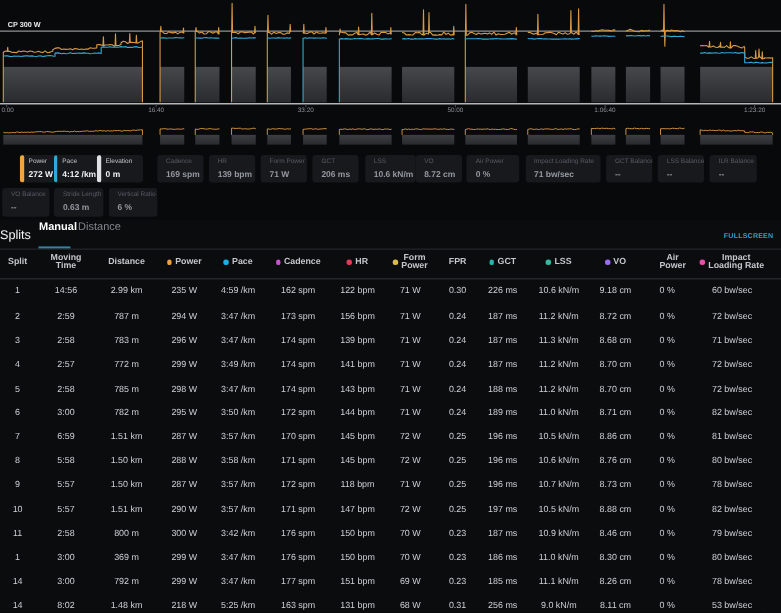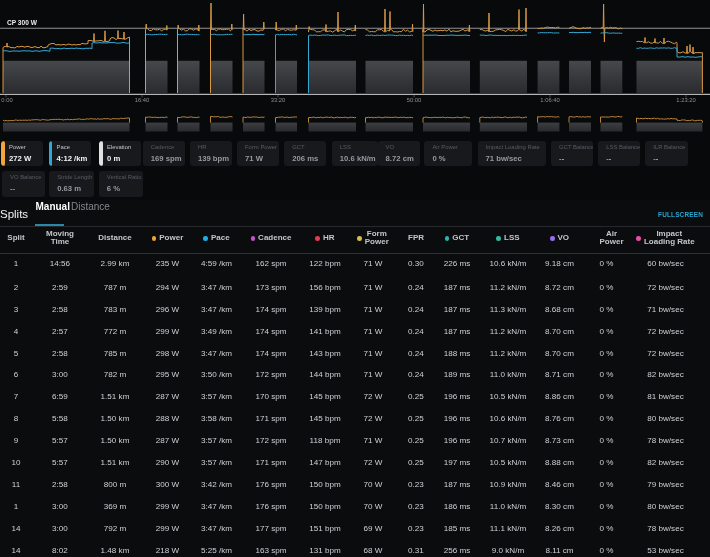--- a/index.html
+++ b/index.html
@@ -82,31 +82,31 @@
     <rect x="308.5" y="122.6" width="47.5" height="8.9" fill="url(#gm)"></rect>
     <rect x="365.5" y="122.6" width="47.5" height="8.9" fill="url(#gm)"></rect>
     <rect x="423.0" y="122.6" width="47.0" height="8.9" fill="url(#gm)"></rect>
     <rect x="479.8" y="122.6" width="47.2" height="8.9" fill="url(#gm)"></rect>
     <rect x="537.6" y="122.6" width="21.8" height="8.9" fill="url(#gm)"></rect>
     <rect x="569.0" y="122.6" width="22.0" height="8.9" fill="url(#gm)"></rect>
     <rect x="600.5" y="122.6" width="21.8" height="8.9" fill="url(#gm)"></rect>
     <rect x="636.5" y="122.6" width="65.9" height="8.9" fill="url(#gm)"></rect>
 <path d="M3.0,120.2L4.5,120.8L6.0,120.5L7.5,120.8L9.0,120.7L10.5,120.6L12.0,120.4L13.5,120.7L15.0,120.0L16.6,120.1L18.1,120.5L19.6,120.1L21.1,120.4L22.6,120.2L24.1,120.3L25.6,120.1L27.1,120.4L28.6,120.0L30.1,120.3L31.6,119.9L33.1,119.9L34.6,119.7L36.1,119.7L37.6,119.7L39.1,120.0L40.6,120.2L42.2,119.6L43.7,119.6L45.2,119.9L46.7,120.0L48.2,120.2L49.7,119.8L51.2,119.6L52.7,119.4L54.2,119.4L55.7,119.4L57.2,119.4L58.7,119.2L60.2,119.6L61.7,119.4L63.2,120.0L64.7,119.6L66.2,119.7L67.8,119.1L69.3,119.8L70.8,119.4L72.3,119.7L73.8,119.4L75.3,119.3L76.8,119.3L78.3,119.0L79.8,118.9L81.3,119.6L82.8,119.2L84.3,119.5L85.8,119.1L87.3,118.8L88.8,119.2L90.3,118.7L91.9,118.7L93.4,119.1L94.9,118.8L96.4,119.4L97.9,118.6L99.4,119.2L100.9,119.0L102.4,119.1L103.9,118.6L105.4,118.8L106.9,118.7L108.4,118.7L109.9,119.1L111.4,119.2L112.9,118.5L114.4,118.8L115.9,118.7L117.5,118.8L119.0,119.0L120.5,118.3L122.0,118.3L123.5,118.6L125.0,118.2L126.5,118.2L128.0,118.0L129.5,118.0L129.5,122.6M145.5,122.6L145.5,117.2L147.1,117.3L148.6,117.0L150.2,117.0L151.8,117.4L153.4,117.4L154.9,117.2L156.5,117.4L158.1,117.6L159.6,117.5L161.2,117.3L162.8,117.3L164.4,117.6L165.9,117.1L167.5,117.2M177.5,122.6L177.5,117.3L179.1,117.6L180.6,117.5L182.2,116.8L183.8,116.9L185.4,117.0L186.9,117.4L188.5,117.3L190.1,117.0L191.6,116.9L193.2,117.4L194.8,117.4L196.4,117.6L197.9,117.2L199.5,117.2M210.5,122.6L210.5,116.5L212.1,116.5L213.6,116.8L215.2,116.7L216.8,116.7L218.4,116.5L219.9,117.3L221.5,117.2L223.1,117.0L224.6,117.3L226.2,117.3L227.8,117.1L229.4,116.7L230.9,116.5L232.5,117.1M243.0,122.6L243.0,117.2L244.5,117.3L246.1,117.6L247.6,116.9L249.1,117.3L250.7,117.3L252.2,117.2L253.8,116.8L255.3,117.1L256.8,117.0L258.4,117.4L259.9,117.5L261.4,117.0L263.0,117.4L264.5,117.0M275.5,122.6L275.5,117.6L277.0,117.5L278.6,117.2L280.1,117.2L281.6,117.0L283.2,117.0L284.7,117.6L286.2,117.1L287.8,117.2L289.3,117.6L290.9,117.3L292.4,117.2L293.9,117.1L295.5,116.9L297.0,117.1M308.5,122.6L308.5,117.6L310.0,117.5L311.6,117.6L313.1,117.1L314.6,117.4L316.2,117.8L317.7,117.3L319.2,117.6L320.8,117.1L322.3,117.8L323.8,117.5L325.4,117.2L326.9,117.1L328.4,117.4L330.0,117.4L331.5,117.0L333.0,117.8L334.5,117.8L336.1,117.4L337.6,117.1L339.1,117.7L340.7,117.4L342.2,117.6L343.7,117.4L345.3,117.2L346.8,117.7L348.3,117.8L349.9,117.2L351.4,117.4L352.9,117.3L354.5,117.8L356.0,117.4M365.5,122.6L365.5,117.7L367.0,117.7L368.6,117.2L370.1,117.7L371.6,117.3L373.2,117.8L374.7,117.4L376.2,117.7L377.8,117.2L379.3,117.2L380.8,117.5L382.4,117.8L383.9,117.4L385.4,117.1L387.0,117.4L388.5,117.3L390.0,117.4L391.5,117.4L393.1,117.4L394.6,117.2L396.1,117.1L397.7,117.6L399.2,117.5L400.7,117.2L402.3,117.6L403.8,117.0L405.3,117.6L406.9,117.6L408.4,117.7L409.9,117.3L411.5,117.5L413.0,117.7M423.0,122.6L423.0,117.8L424.5,117.4L426.0,117.0L427.5,117.4L429.1,117.5L430.6,117.7L432.1,117.7L433.6,117.3L435.1,117.4L436.6,117.4L438.2,117.6L439.7,117.3L441.2,117.5L442.7,117.1L444.2,117.4L445.7,117.8L447.3,117.3L448.8,117.6L450.3,117.5L451.8,117.7L453.3,117.7L454.8,117.7L456.4,117.3L457.9,117.2L459.4,117.6L460.9,117.6L462.4,117.7L463.9,117.0L465.5,117.0L467.0,117.5L468.5,117.8L470.0,117.8M479.8,122.6L479.8,117.6L481.3,117.3L482.8,117.0L484.4,117.5L485.9,117.7L487.4,117.3L488.9,117.6L490.5,117.8L492.0,117.0L493.5,117.7L495.0,117.2L496.5,117.3L498.1,117.1L499.6,117.4L501.1,117.5L502.6,117.7L504.2,117.1L505.7,117.0L507.2,117.7L508.7,117.5L510.3,117.2L511.8,117.8L513.3,117.1L514.8,117.4L516.3,117.2L517.9,117.2L519.4,117.0L520.9,117.7L522.4,117.8L524.0,117.6L525.5,117.1L527.0,117.3M537.6,122.6L537.6,116.7L539.2,116.9L540.7,116.9L542.3,116.7L543.8,116.6L545.4,117.1L546.9,116.5L548.5,116.7L550.1,116.8L551.6,116.6L553.2,116.9L554.7,116.9L556.3,117.2L557.8,116.6L559.4,117.2M569.0,122.6L569.0,116.9L570.6,116.6L572.1,116.9L573.7,117.0L575.3,117.0L576.9,116.4L578.4,116.9L580.0,116.8L581.6,117.2L583.1,116.6L584.7,117.1L586.3,116.9L587.9,116.7L589.4,116.9L591.0,116.9M600.5,122.6L600.5,117.0L602.1,117.0L603.6,116.9L605.2,117.1L606.7,116.9L608.3,117.2L609.8,116.9L611.4,116.6L613.0,116.7L614.5,116.9L616.1,117.0L617.6,116.4L619.2,116.6L620.7,117.0L622.3,116.5M636.5,122.6L636.5,118.0L638.0,118.4L639.5,118.8L641.0,118.4L642.5,118.7L644.0,118.7L645.5,118.2L647.0,118.7L648.5,118.4L650.0,118.7L651.5,118.7L653.0,118.4L654.5,118.2L656.0,119.0L657.5,118.2L659.0,119.0L660.5,118.9L662.0,118.8L663.5,119.1L665.0,119.1L666.5,118.9L668.0,118.6L669.5,119.0L671.0,118.3L672.5,118.8L674.0,118.7L675.5,118.9L677.0,119.0L677.0,120.3L678.6,120.5L680.2,120.6L681.8,119.9L683.4,120.0L684.9,119.9L686.5,120.7L688.1,120.4L689.7,120.7L691.3,120.1L692.9,120.0L694.5,120.7L696.0,120.8L697.6,120.3L699.2,120.4L700.8,120.2L702.4,120.9L702.4,122.6" fill="none" stroke="#cf9240" stroke-width="0.9" stroke-linejoin="round"></path>
 </svg>
-<div class="tile act" style="left:1px;top:141.0px;width:42.3px">
+<div class="tile act" style="left:18px;top:141.0px;width:42.3px">
     <i style="background:#f0a63e"></i>
     <span class="tl">Power</span>
     <span class="tv">272 W</span>
   </div>
 <div class="tile act" style="left:48.6px;top:141.0px;width:42.3px">
     <i style="background:#2fa9d8"></i>
     <span class="tl">Pace</span>
     <span class="tv">4:12 /km</span>
   </div>
-<div class="tile act" style="left:99px;top:141.0px;width:42.3px">
+<div class="tile act" style="left:88px;top:141.0px;width:42.3px">
     <i style="background:#dfe1e3"></i>
     <span class="tl">Elevation</span>
     <span class="tv">0 m</span>
   </div>
 <div class="tile" style="left:142.8px;top:141.0px;width:42.3px">
     <span class="tl">Cadence</span>
     <span class="tv">169 spm</span>
   </div>
 <div class="tile" style="left:189.9px;top:141.0px;width:42.3px">
     <span class="tl">HR</span>

